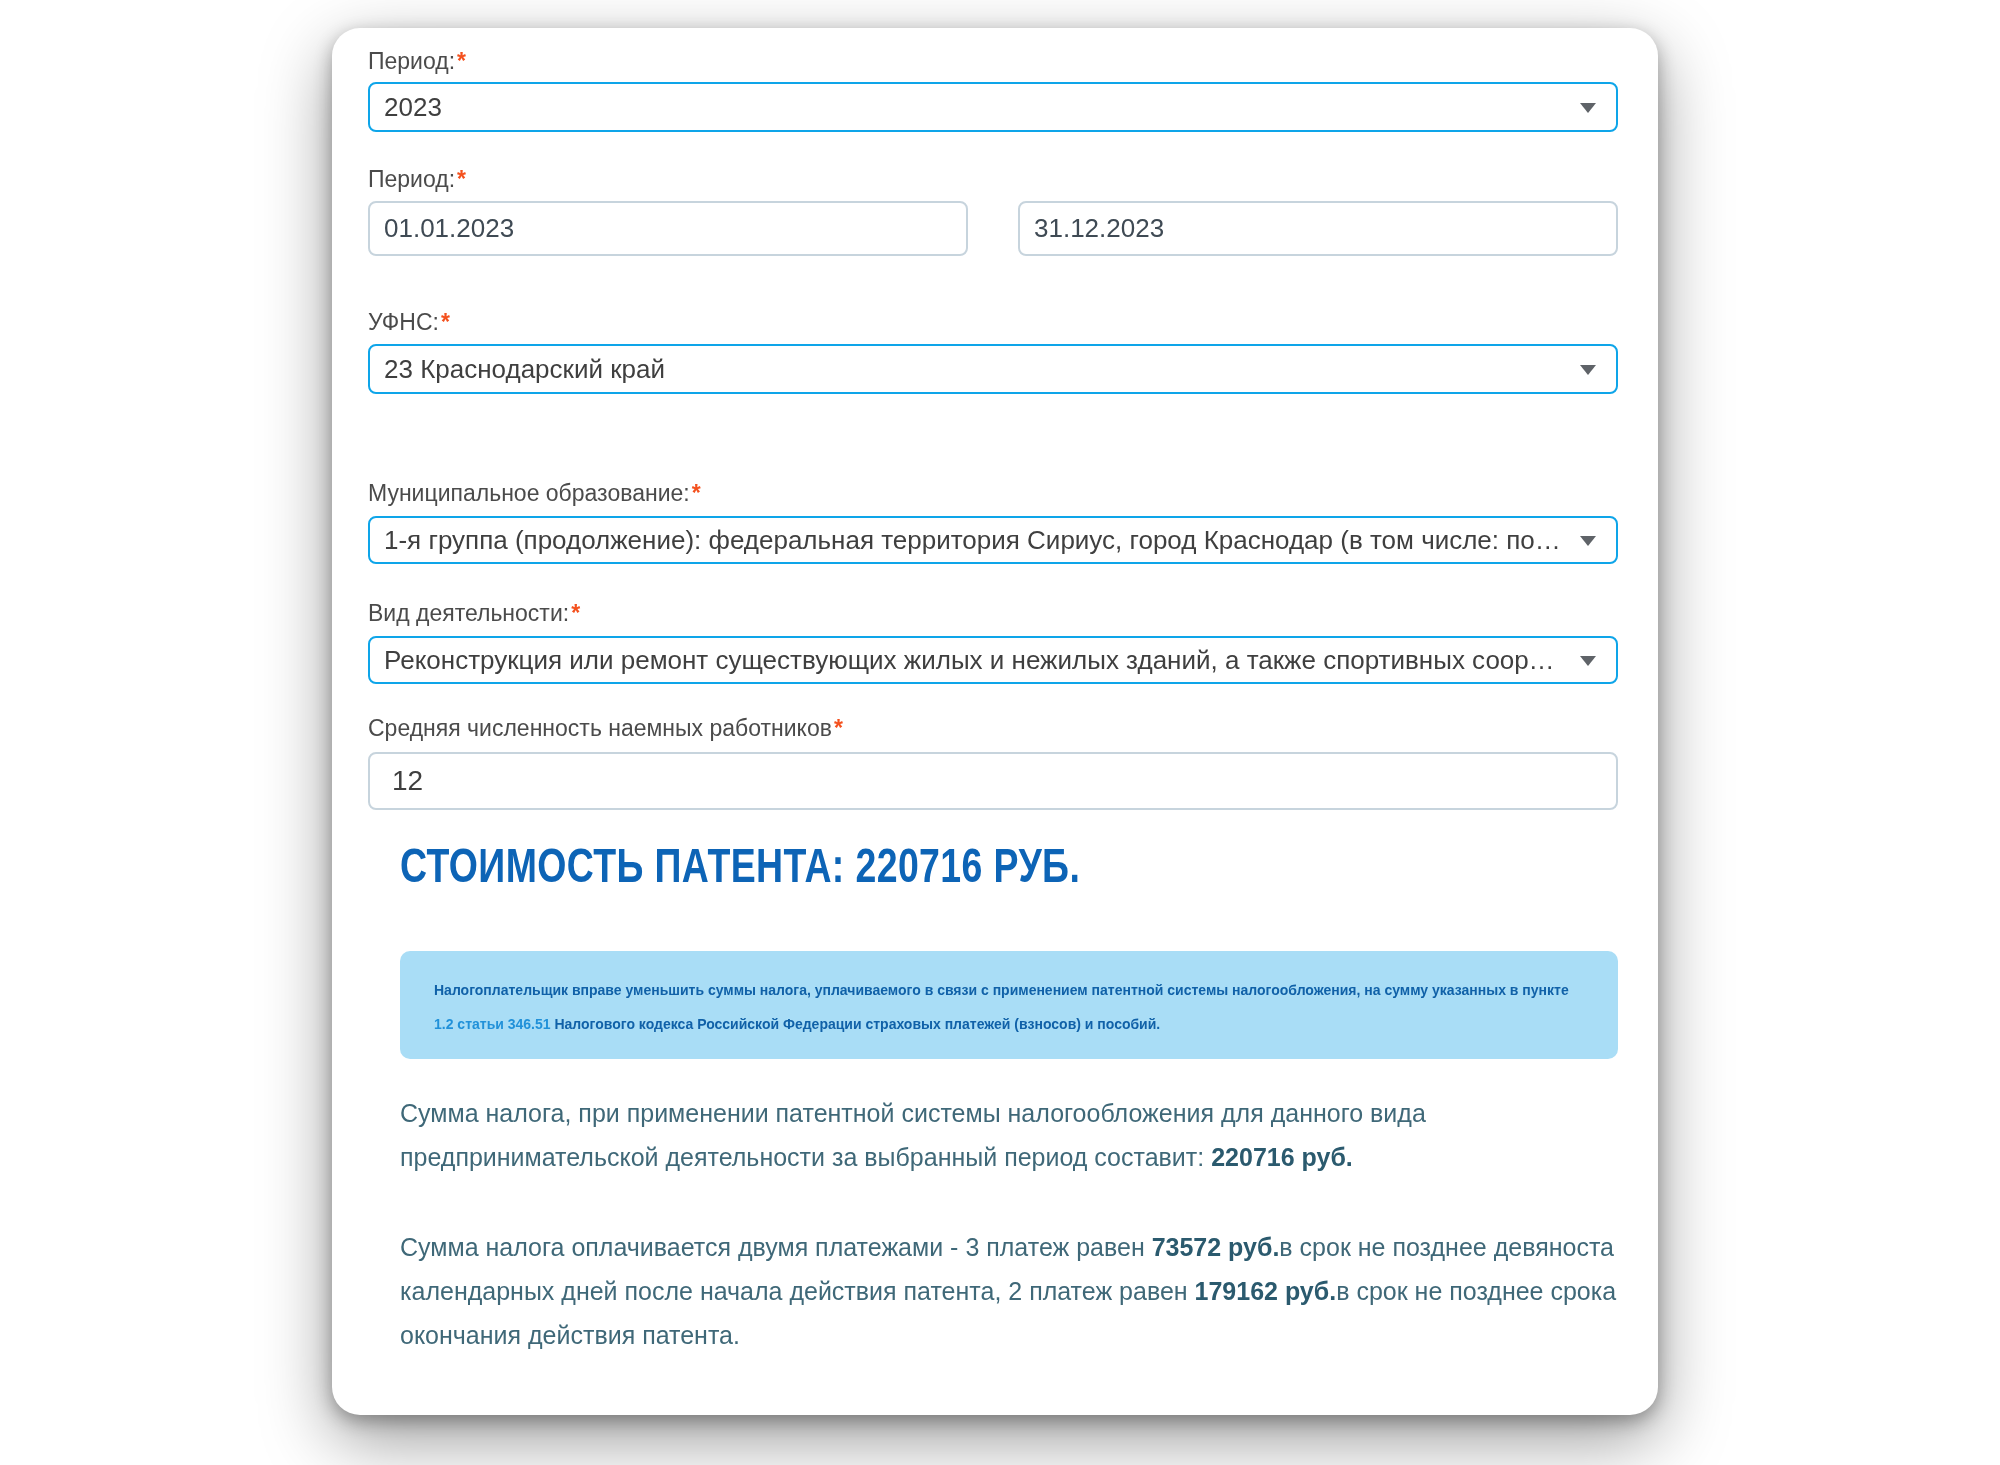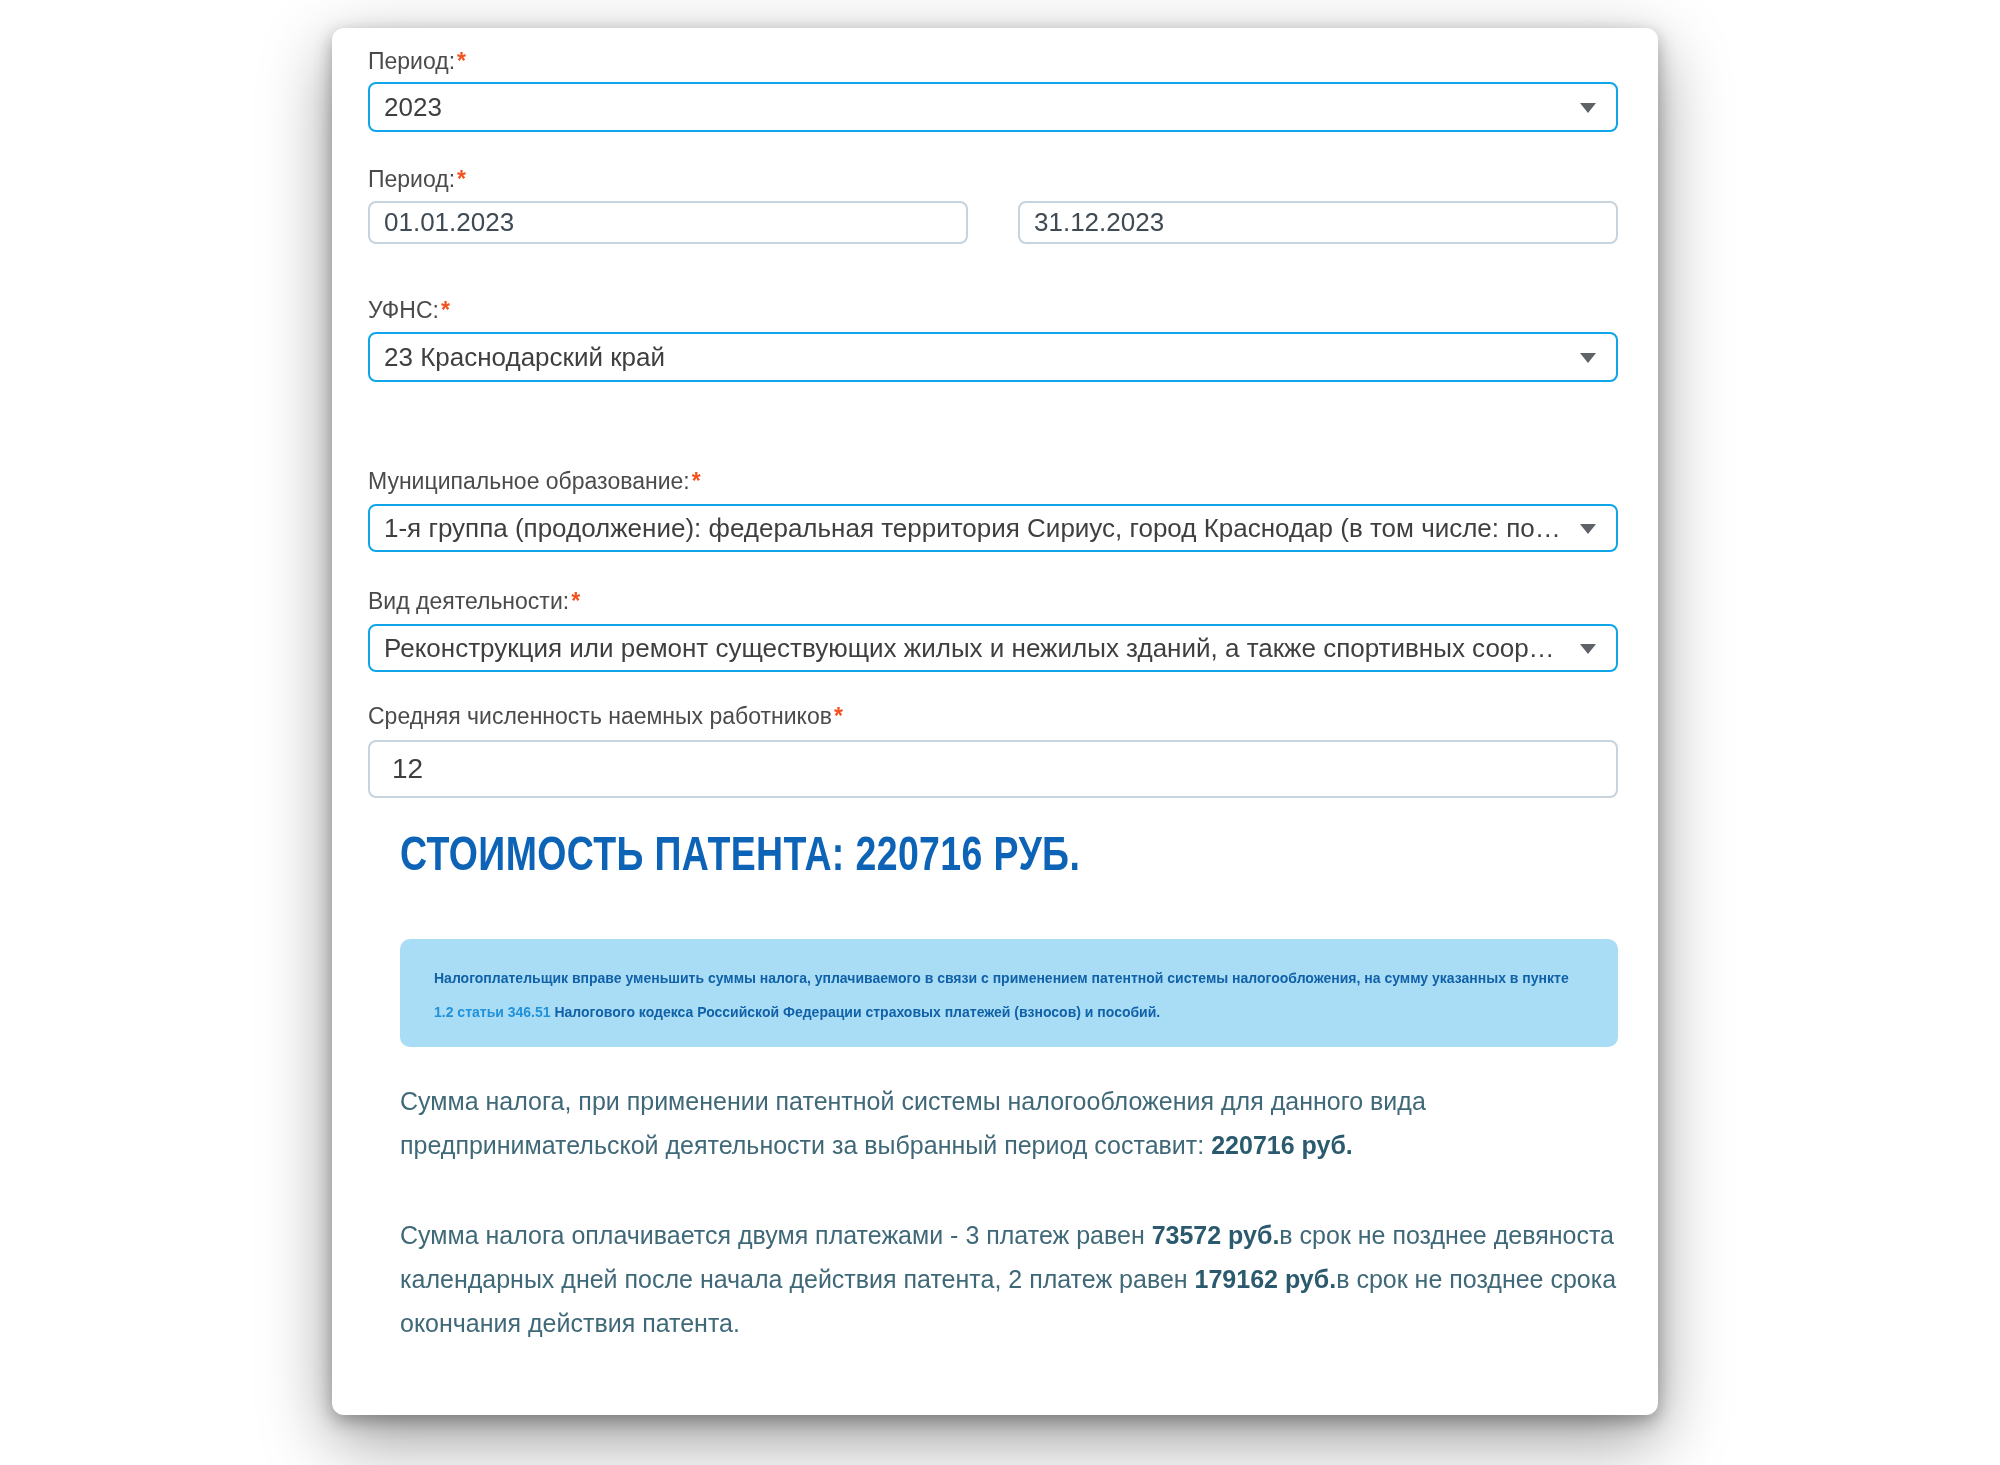--- a/index.html
+++ b/index.html
@@ -3,21 +3,21 @@
 <meta charset="utf-8">
 <style>
   * { margin:0; padding:0; box-sizing:border-box; }
   html,body { background:#ffffff; }
   body {
     width:2000px; height:1465px; position:relative; overflow:hidden;
     font-family:"Liberation Sans","DejaVu Sans",sans-serif;
   }
   .card {
     position:absolute; left:332px; top:28px; width:1326px; height:1387px;
-    background:#ffffff; border-radius:12px;
+    background:#ffffff; border-radius:28px;
     box-shadow:0 6px 18px rgba(0,0,0,0.30), 0 24px 70px rgba(0,0,0,0.40);
     padding:18px 40px 0 36px;
   }
   .label {
     font-size:23px; line-height:30px; color:#4b4b4b;
   }
   .req { color:#f4511e; font-weight:700; margin-left:2px; }
 
   .select {
     position:relative; width:100%; height:50px; background:#fff;
@@ -28,21 +28,21 @@
   .select-value {
     font-size:26px; color:#3f3f3f; white-space:nowrap;
     overflow:hidden; text-overflow:ellipsis; max-width:100%;
   }
   .arrow {
     position:absolute; right:20px; top:50%; margin-top:-4px;
     width:0; height:0; border-left:8px solid transparent;
     border-right:8px solid transparent; border-top:10px solid #5f6368;
   }
   .text-input {
-    width:100%; height:43px; border:2px solid #c7d4dd; border-radius:8px;
+    width:100%; height:55px; border:2px solid #c7d4dd; border-radius:8px;
     font-family:"Liberation Sans","DejaVu Sans",sans-serif;
     font-size:26px; color:#3f4a54; padding:10px 14px; background:#fff; outline:none;
   }
   .daterow { display:flex; gap:50px; }
   .daterow .text-input { flex:1 1 0; }
   .tall-input { height:58px; font-size:28px; padding:0 22px; color:#3f3f3f; }
 
   .mt-sel1 { margin-top:6px; }
   .mt-lab2 { margin-top:32px; }
   .mt-dates { margin-top:7px; }

